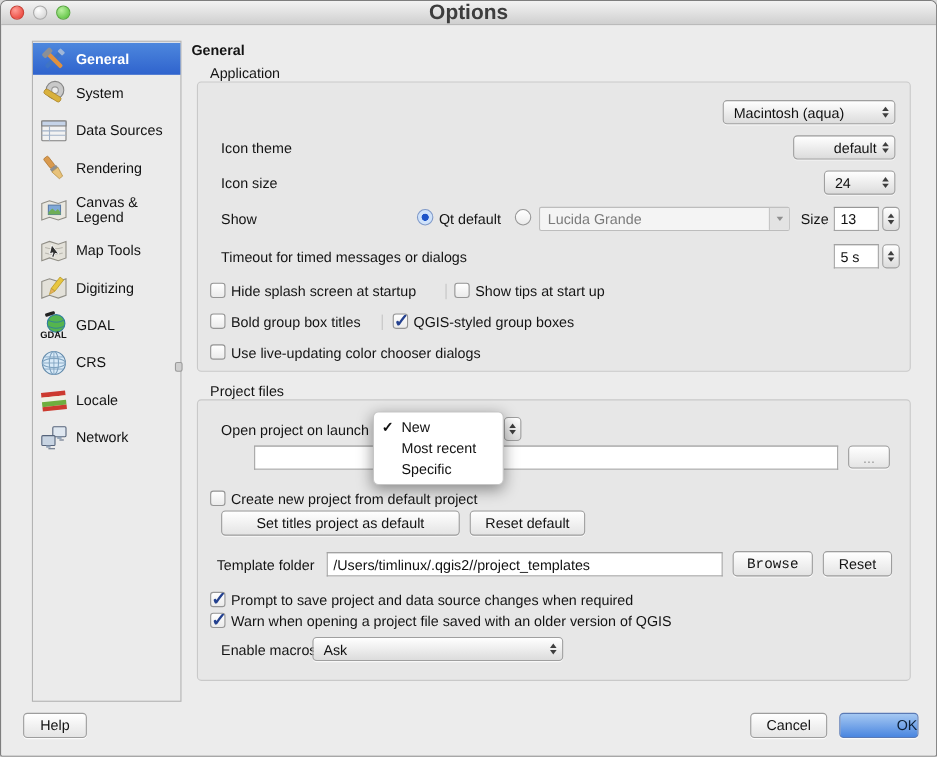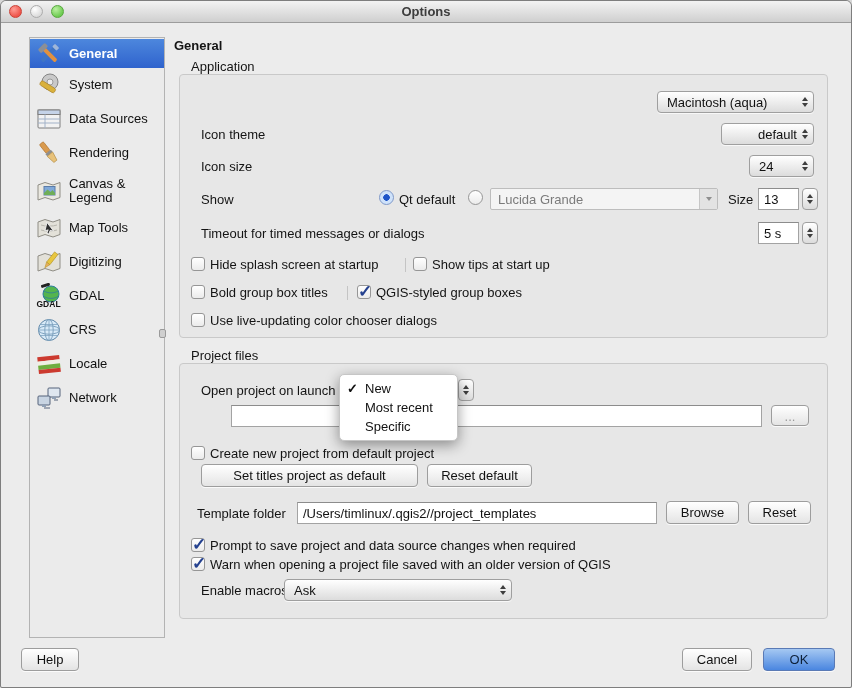--- a/index.html
+++ b/index.html
@@ -4,21 +4,21 @@
 <style>
   * { margin:0; padding:0; box-sizing:border-box; }
   html,body { background:#d8d8d8; font-family:"Liberation Sans", sans-serif; }
   .window { position:relative; width:852px; height:688px; background:#ececec;
             border:1px solid #7e7e7e; border-radius:6px 6px 2px 2px; overflow:hidden; }
   
   .titlebar { position:absolute; left:0; top:0; width:100%; height:22px;
               background:linear-gradient(#f3f3f3,#cfcfcf); border-bottom:1px solid #9c9c9c;
               display:flex; align-items:center; justify-content:center;
               border-radius:5px 5px 0 0; }
-  .title { font-size:13px; font-weight:bold; color:#3d3d3d; }
+  .title { font-size:19px; font-weight:bold; color:#3d3d3d; }
   .lights { position:absolute; left:8px; top:4px; display:flex; gap:8px; }
   .light { width:13px; height:13px; border-radius:50%; }
   .light.red   { background:radial-gradient(circle at 35% 30%, #ff9d95, #ee544a 70%); border:1px solid #ca4238; }
   .light.gray  { background:radial-gradient(circle at 35% 30%, #ffffff, #d9d9d9 75%); border:1px solid #ababab; }
   .light.green { background:radial-gradient(circle at 35% 30%, #baf0a0, #6ecb52 70%); border:1px solid #57a83e; }
   
   .sb { position:absolute; left:28px; top:36px; width:136px; height:601px;
         background:#ebebeb; border:1px solid #b3b3b3; padding-top:1px; }
   .sb-item { display:flex; align-items:center; gap:7px; padding-left:5px; height:34px;
              font-size:13px; color:#111; cursor:default; }
@@ -42,21 +42,21 @@
   .tri-up { width:0; height:0; border-left:3.5px solid transparent; border-right:3.5px solid transparent; border-bottom:4.5px solid #3e3e3e; }
   .tri-dn { width:0; height:0; border-left:3.5px solid transparent; border-right:3.5px solid transparent; border-top:4.5px solid #3e3e3e; }
   .stepper { position:absolute; width:16px; height:22px; border:1px solid #9f9f9f; border-radius:4px;
              background:linear-gradient(#ffffff,#dcdcdc); display:flex; flex-direction:column;
              align-items:center; justify-content:center; gap:2px; }
   .field { position:absolute; height:22px; background:#fff; border:1px solid #a3a3a3; border-top-color:#8c8c8c;
            font-size:13px; color:#111; padding:0 5px; font-family:"Liberation Sans",sans-serif; }
   .btn { position:absolute; height:23px; border:1px solid #9d9d9d; border-radius:4px;
          background:linear-gradient(#ffffff,#e4e4e4); font-size:13px; color:#111;
          text-align:center; line-height:21px; box-shadow:0 1px 0 rgba(255,255,255,.8); cursor:default; }
-  .btn.blue { background:linear-gradient(#a5c8f2,#4a86e0); border-color:#5a7ab5; color:#0d2038; }
+  .btn.blue { background:linear-gradient(#a5c8f2,#4a86e0); border-color:#5a7ab5; color:#0d2038;text-align:right; }
   .btn.dim { color:#9a9a9a; }
   .cb { position:absolute; width:14px; height:14px; border:1px solid #969696; border-radius:3px;
         background:linear-gradient(#ffffff,#ebebeb); }
   .cb.checked::after { content:"✓"; position:absolute; left:0px; top:-5px; font-size:17px;
                        font-weight:bold; color:#24418f; }
   .radio { position:absolute; width:15px; height:15px; border:1px solid #969696; border-radius:50%;
            background:linear-gradient(#ffffff,#ebebeb); }
   .radio.on { background:radial-gradient(circle, #1d54c8 0 3px, #cfe2fa 3.5px); border-color:#7f99c9; }
   .vdiv { position:absolute; width:1px; height:14px; background:#c4c4c4; }
   .combo-dis { position:absolute; height:22px; display:flex; align-items:center;
@@ -103,21 +103,21 @@
   .lbl-project  { left:190px; top:347px; }
   .lbl-open     { left:200px; top:382px; }
   .frag-step    { left:457px; top:378px; }
   .fld-path     { left:230px; top:404px; width:531px; }
   .btn-ellipsis { left:770px; top:404px; width:38px; height:21px; }
   .cb-create    { left:190px; top:445px; }  .lbl-create { left:209px; top:445px; }
   .btn-setdef   { left:200px; top:463px; width:217px; }
   .btn-resetdef { left:426px; top:463px; width:105px; }
   .lbl-template { left:196px; top:505px; }
   .fld-template { left:296px; top:501px; width:360px; }
-  .btn-browse   { left:665px; top:500px; width:73px; }
+  .btn-browse   { left:665px; top:500px; width:73px;font-family:Liberation Mono, monospace; }
   .btn-resetf   { left:747px; top:500px; width:63px; }
   .cb-prompt    { left:190px; top:537px; }  .lbl-prompt { left:209px; top:537px; }
   .cb-warn      { left:190px; top:556px; }  .lbl-warn   { left:209px; top:556px; }
   .lbl-macros   { left:200px; top:582px; }
   .pp-macros    { left:283px; top:578px; width:228px; }
   .btn-help     { left:20px;  top:647px; width:58px; }
   .btn-cancel   { left:681px; top:647px; width:70px; }
   .btn-ok       { left:762px; top:647px; width:72px; }
 </style>
 </head>

